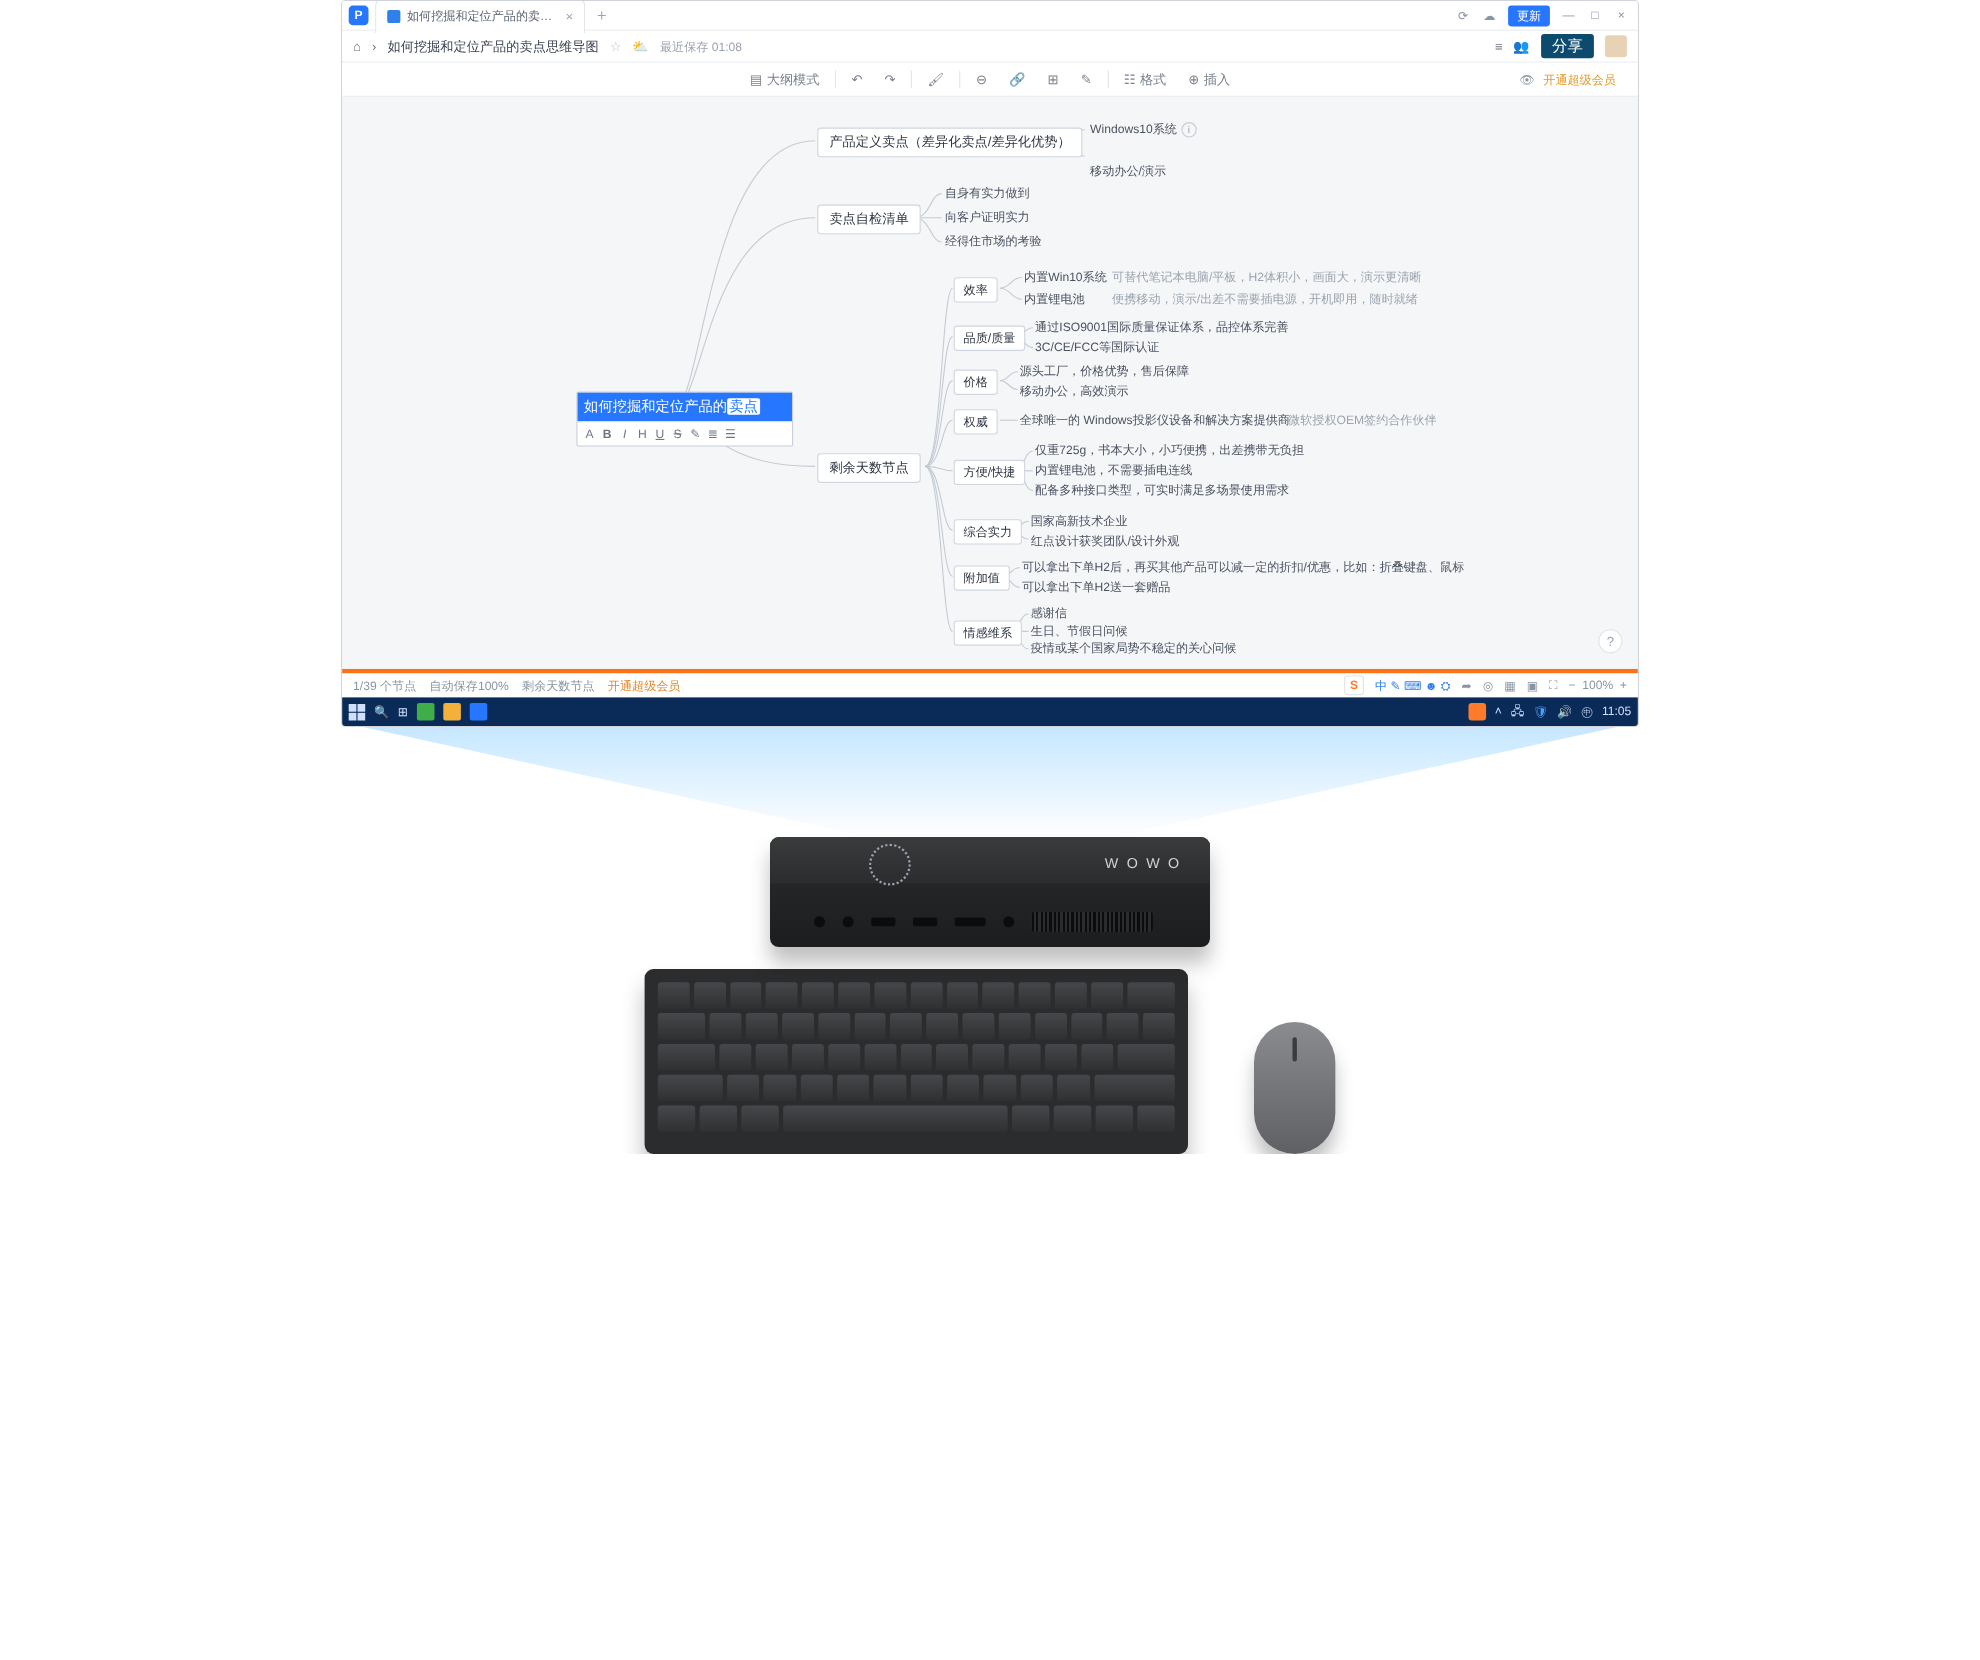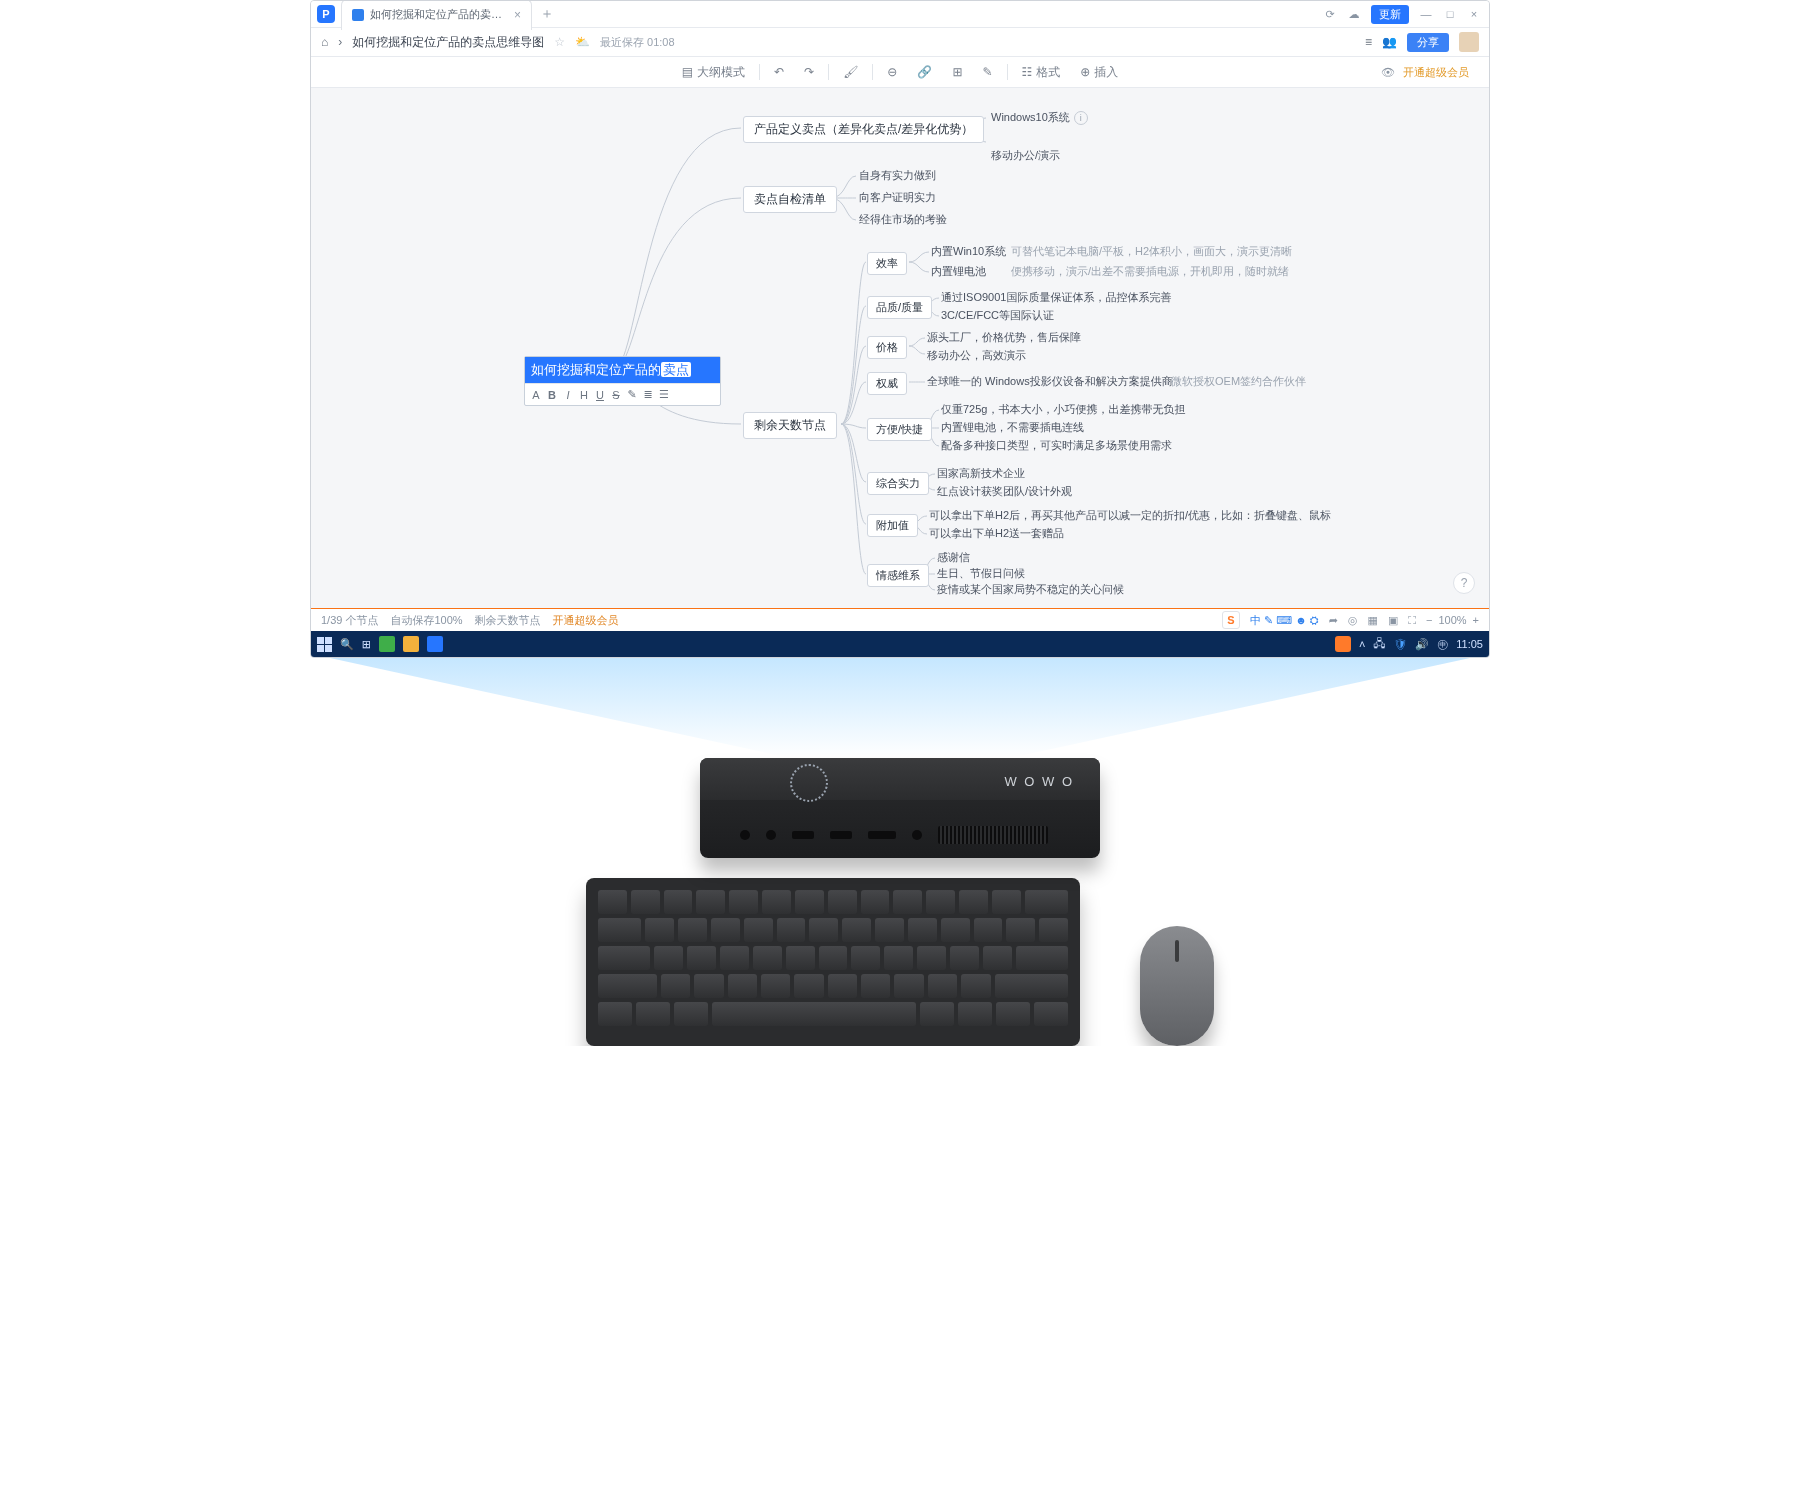--- a/index.html
+++ b/index.html
@@ -14,21 +14,21 @@
   .tab-add{margin-left:8px;color:#9aa3af;font-size:14px;}
   .win-ctrls{margin-left:auto;display:flex;align-items:center;gap:10px;padding-right:8px;color:#8a95a3;}
   .win-ctrls .btn-blue{background:#2676ff;color:#fff;border-radius:3px;padding:2px 8px;font-size:11px;}
   .ico{width:14px;text-align:center;}
   
   .crumbbar{display:flex;align-items:center;height:28px;background:#fff;border-bottom:1px solid #e7eaef;padding:0 10px;gap:10px;color:#6b7480;font-size:12px;}
   .crumbbar .title{color:#3b4350;}
   .star{color:#bfc6cf;}
   .clock{color:#9aa3af;font-size:11px;}
   .crumb-right{margin-left:auto;display:flex;align-items:center;gap:10px;}
-  .share{background:#3b82f6;color:#fff;border-radius:3px;padding:2px 10px;font-size:11px;}
+  .share{background:#0c4a6e;color:#fff;border-radius:3px;padding:2px 10px;font-size:14px;}
   .avatar{width:20px;height:20px;border-radius:3px;background:#e7d2b6;}
   
   .toolbar{display:flex;align-items:center;justify-content:center;height:30px;background:#fff;border-bottom:1px solid #e7eaef;gap:8px;color:#7a828e;font-size:12px;position:relative;}
   .tbtn{display:flex;align-items:center;gap:4px;padding:3px 6px;border-radius:3px;}
   .sep{width:1px;height:16px;background:#e1e5ea;}
   .toolbar-right{position:absolute;right:20px;display:flex;align-items:center;gap:8px;color:#e39b2b;font-size:11px;}
   .eye{color:#8a95a3;}
   
   .canvas{position:relative;height:520px;background:#f5f6f8;overflow:hidden;}
   .pos{position:absolute;}
@@ -41,21 +41,21 @@
   .root-text .sel{background:#fff;color:#2676ff;padding:0 2px;border-radius:2px;}
   .fmtbar{display:flex;align-items:center;gap:6px;padding:4px 6px;border-top:1px solid #e1e5ea;color:#6d7682;font-size:11px;}
   .fmtbar span{min-width:10px;text-align:center;}
   .fmt-i{font-style:italic;}
   .fmt-u{text-decoration:underline;}
   .fmt-s{text-decoration:line-through;}
   .info-badge{display:inline-block;width:12px;height:12px;border:1px solid #c6ccd5;border-radius:50%;font-size:9px;text-align:center;line-height:12px;color:#9aa3af;margin-left:4px;}
   .help{right:14px;bottom:14px;width:20px;height:20px;border-radius:50%;background:#fff;border:1px solid #dfe3e9;color:#9aa3af;text-align:center;line-height:20px;font-size:12px;}
   svg.links{position:absolute;top:0;left:0;}
   
-  .status{display:flex;align-items:center;height:22px;background:#fff;border-top:1px solid #f97316;padding:0 10px;font-size:11px;color:#8a95a3;gap:12px;}
+  .status{display:flex;align-items:center;height:22px;background:#fff;border-top:4px solid #f97316;padding:0 10px;font-size:11px;color:#8a95a3;gap:12px;}
   .status .warn{color:#e28a2b;}
   .status-right{margin-left:auto;display:flex;align-items:center;gap:10px;}
   .sogou{width:16px;height:16px;border-radius:3px;background:#fff;border:1px solid #e0e3e8;display:flex;align-items:center;justify-content:center;color:#ff7a2a;font-weight:700;font-size:11px;}
   .zoom{display:flex;align-items:center;gap:6px;}
   
   .taskbar{height:26px;background:#0a2a57;display:flex;align-items:center;padding:0 6px;gap:8px;color:#cfe0ff;font-size:11px;}
   .taskbar .sq{width:16px;height:16px;border-radius:2px;}
   .taskbar .right{margin-left:auto;display:flex;align-items:center;gap:8px;}
   .winlogo{display:grid;grid-template-columns:7px 7px;grid-template-rows:7px 7px;gap:1px;}
   .winlogo div{background:#cfe0ff;}

